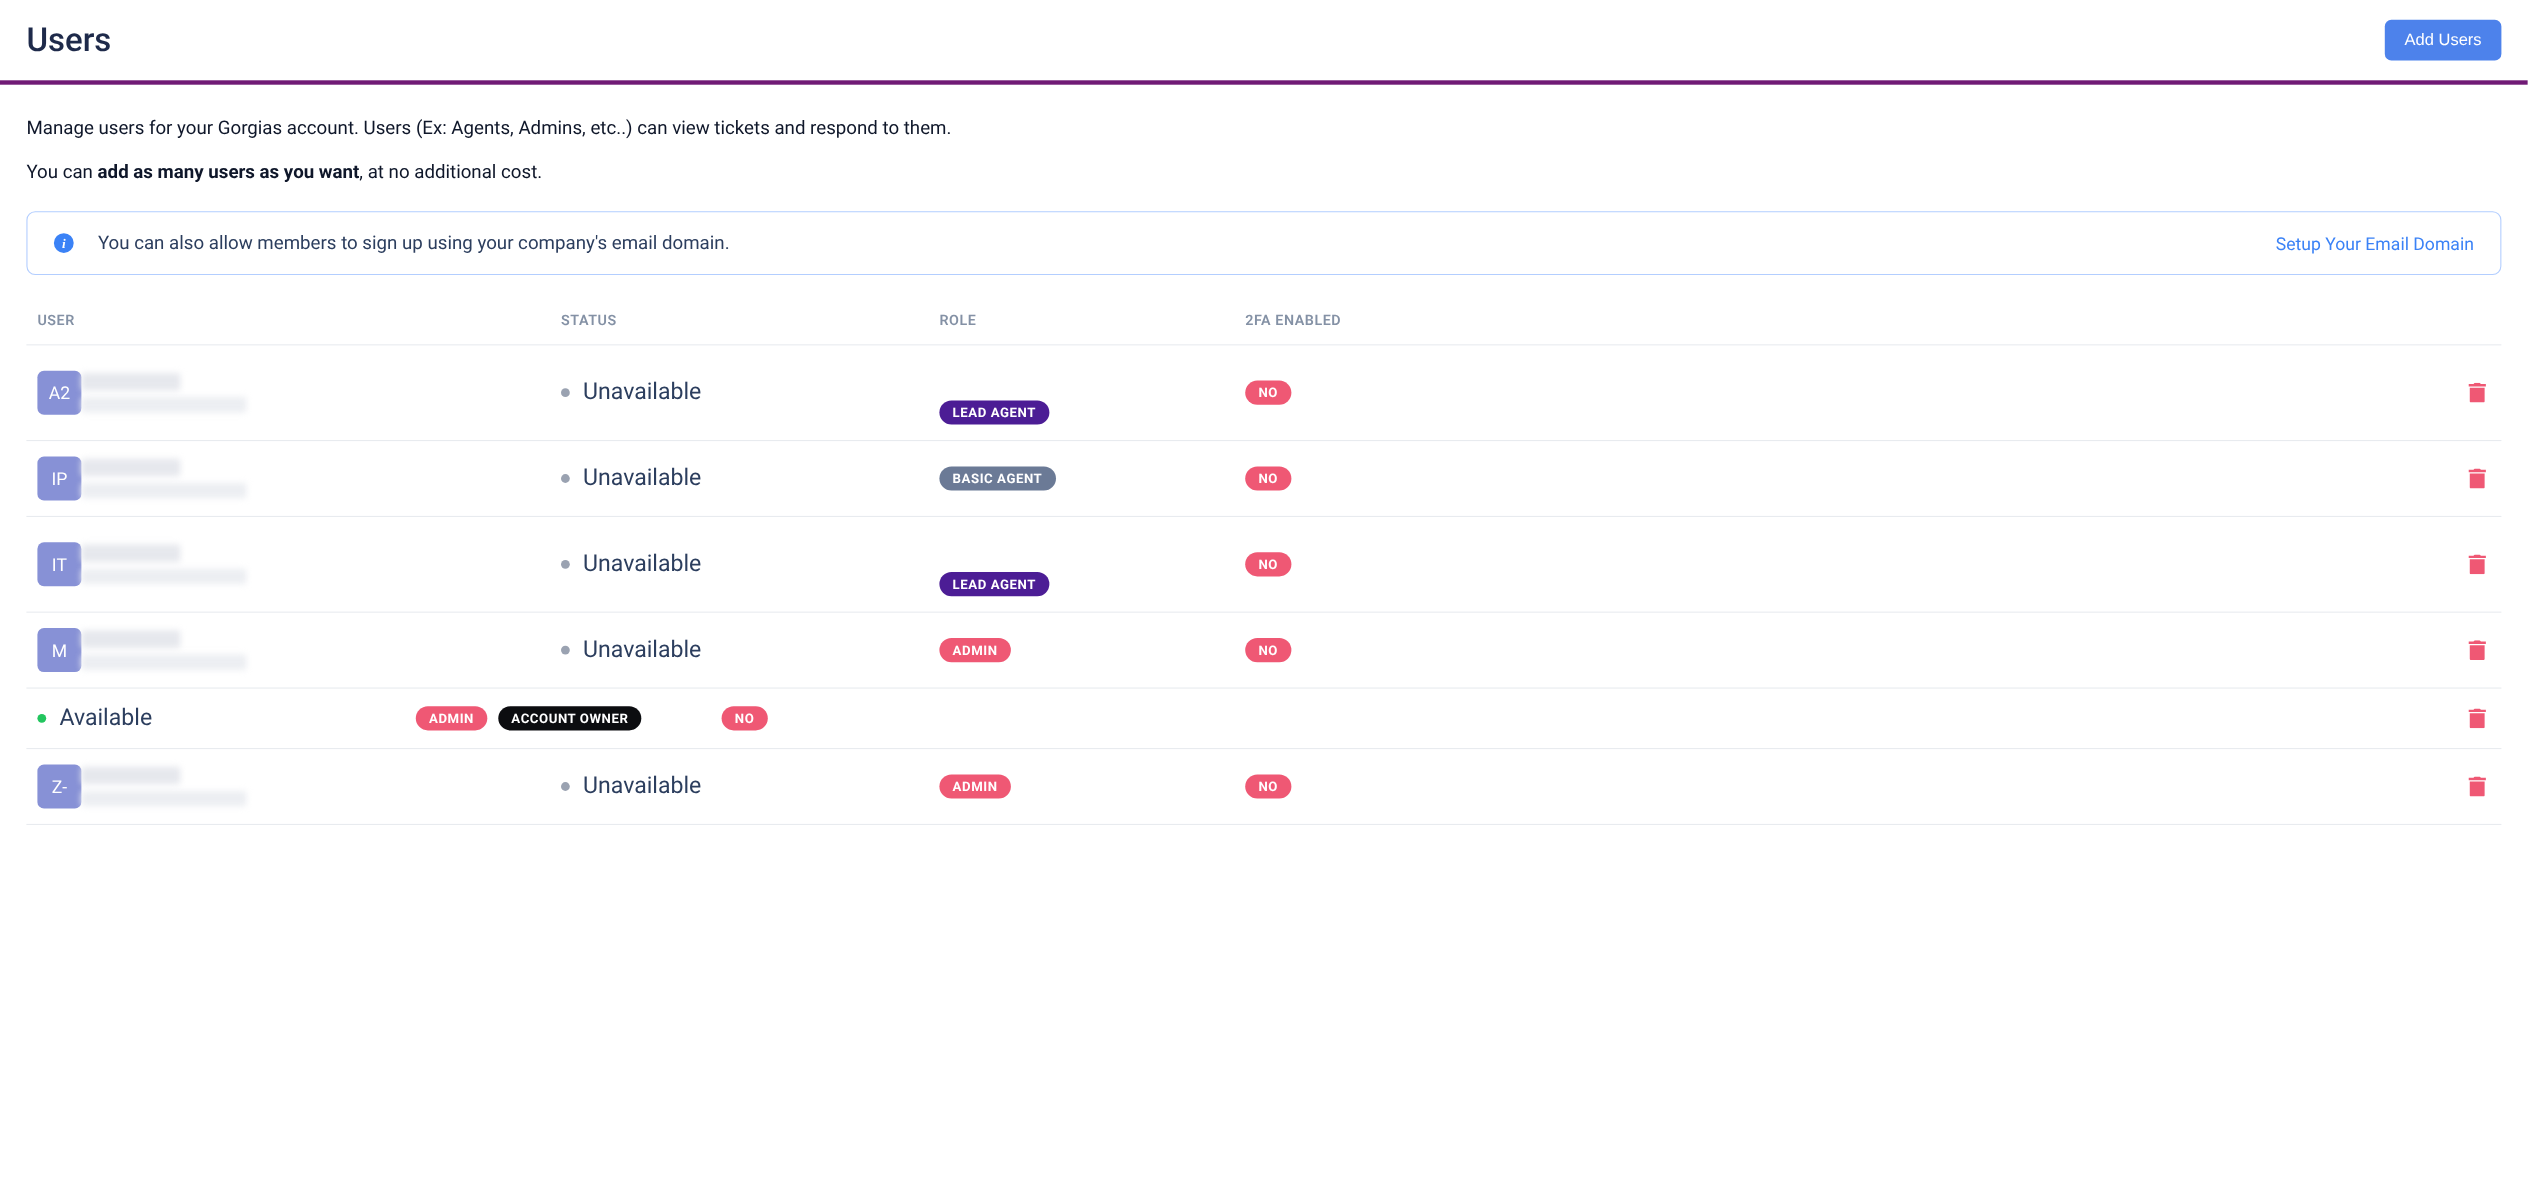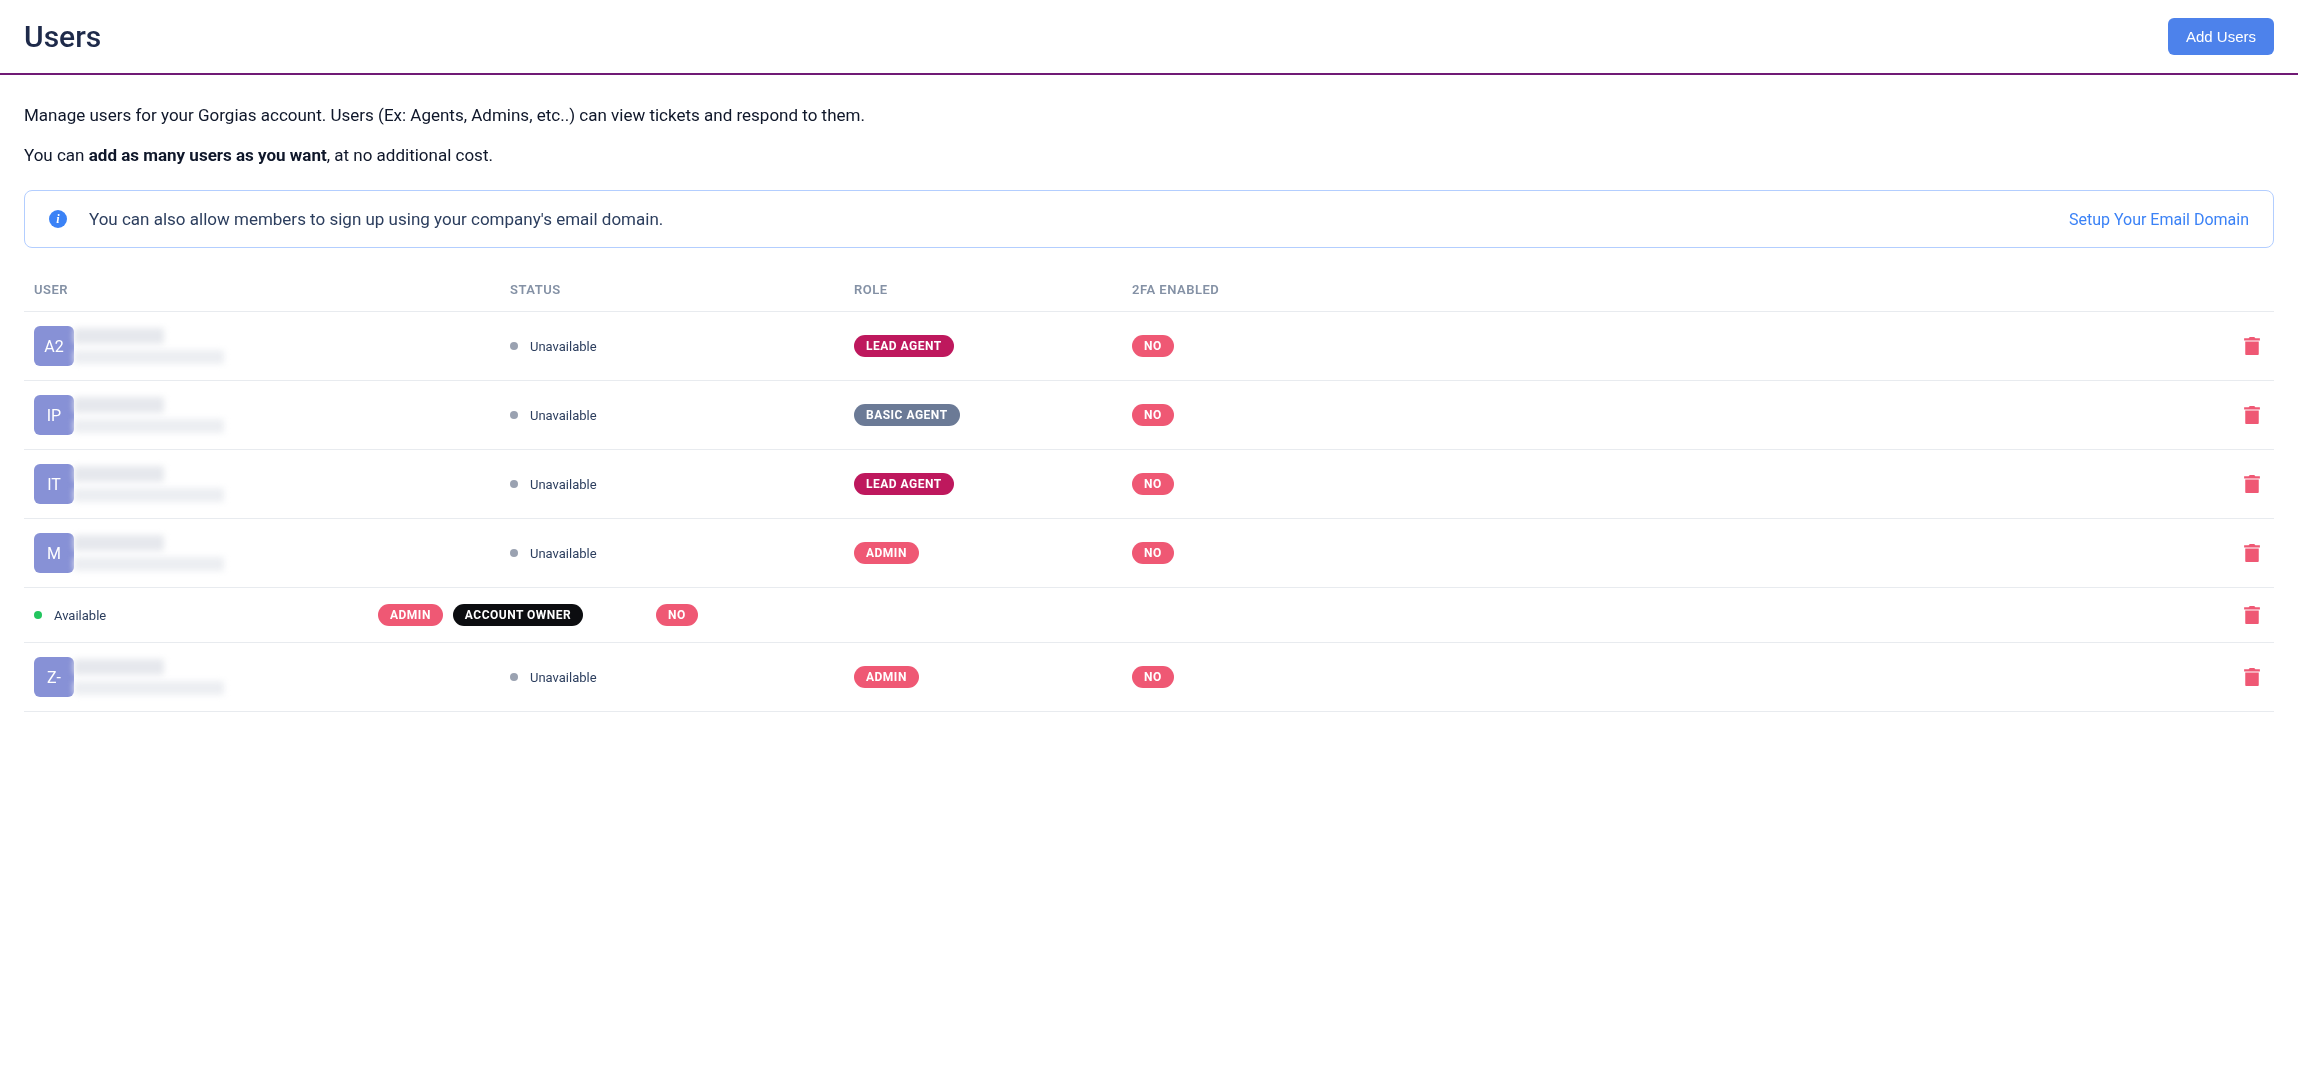--- a/index.html
+++ b/index.html
@@ -1,17 +1,17 @@
 <!DOCTYPE html>
 <html><head>
   <meta charset="utf-8">
   <style>
     * { box-sizing: border-box; margin: 0; padding: 0; }
     body { font-family: -apple-system, BlinkMacSystemFont, 'Segoe UI', Roboto, sans-serif; background: #fff; color: #1e2a4a; }
-    .header { display: flex; justify-content: space-between; align-items: center; padding: 18px 24px 18px 24px; border-bottom: 2px solid #701a75; }
+    .header { display: flex; justify-content: space-between; align-items: center; padding: 18px 24px 18px 24px; border-bottom: 4px solid #701a75; }
     .header h1 { font-size: 30px; font-weight: 500; color: #1e2a4a; }
     .btn-primary { background: #4d82eb; color: #fff; border: none; border-radius: 6px; padding: 10px 18px; font-size: 15px; font-weight: 500; cursor: pointer; }
     .content { padding: 28px 24px 0 24px; }
     .desc { font-size: 17px; color: #0f172a; margin-bottom: 14px; line-height: 1.5; }
     .desc strong { font-weight: 700; }
     .info-banner { border: 1px solid #b3ceff; border-radius: 8px; padding: 18px 24px; display: flex; align-items: center; justify-content: space-between; margin-top: 22px; margin-bottom: 20px; }
     .info-left { display: flex; align-items: center; gap: 22px; }
     .info-icon { width: 18px; height: 18px; border-radius: 50%; background: #3b82f6; color: #fff; display: flex; align-items: center; justify-content: center; font-size: 12px; font-weight: 700; font-family: Georgia, serif; font-style: italic; }
     .info-text { font-size: 17px; color: #2c3e5e; }
     .info-link { color: #3b82f6; font-size: 16px; text-decoration: none; cursor: pointer; }
@@ -20,27 +20,27 @@
     .col-status { flex: 0 0 312px; }
     .col-role { flex: 0 0 310px; padding-left: 32px; }
     .col-2fa { flex: 1; }
     .col-action { flex: 0 0 40px; text-align: right; }
     .row { display: flex; align-items: center; padding: 14px 10px; border-top: 1px solid #e8ebef; }
     .rows-list > .row:last-child { border-bottom: 1px solid #e8ebef; }
     .user-cell { display: flex; align-items: center; }
     .avatar { width: 40px; height: 40px; border-radius: 6px; background: #8791d6; color: #fff; display: flex; align-items: center; justify-content: center; font-size: 16px; font-weight: 400; }
     .user-info .line1 { width: 90px; height: 16px; background: #e6e8ed; filter: blur(3px); border-radius: 2px; margin-bottom: 6px; }
     .user-info .line2 { width: 150px; height: 14px; background: #eceef2; filter: blur(3px); border-radius: 2px; }
-    .status-cell { display: flex; align-items: center; gap: 12px; font-size: 13px; color: #2c3e5e; }
+    .status-cell { display: flex; align-items: center; gap: 12px; font-size: 21px; color: #2c3e5e; }
     .status-dot { width: 8px; height: 8px; border-radius: 50%; }
     .dot-unavailable { background: #9aa2b1; }
     .dot-available { background: #22c55e; }
     .role-cell { display: flex; align-items: center; gap: 10px; }
     .badge { display: inline-block; padding: 4px 12px; border-radius: 999px; font-size: 12px; font-weight: 700; letter-spacing: 0.5px; color: #fff; }
-    .badge-lead-agent { background: #be185d; }
+    .badge-lead-agent { background: #4c1d95; margin-top: 36px; }
     .badge-basic-agent { background: #6b7a96; }
     .badge-admin { background: #ef5874; }
     .badge-owner { background: #0c0d10; }
     .badge-2fa { background: #ef5874; }
     .trash-btn { background: none; border: none; cursor: pointer; color: #ef5874; padding: 4px; }
     .trash-btn svg { width: 16px; height: 18px; display: block; }
   </style>
 </head>
 <body>
 

